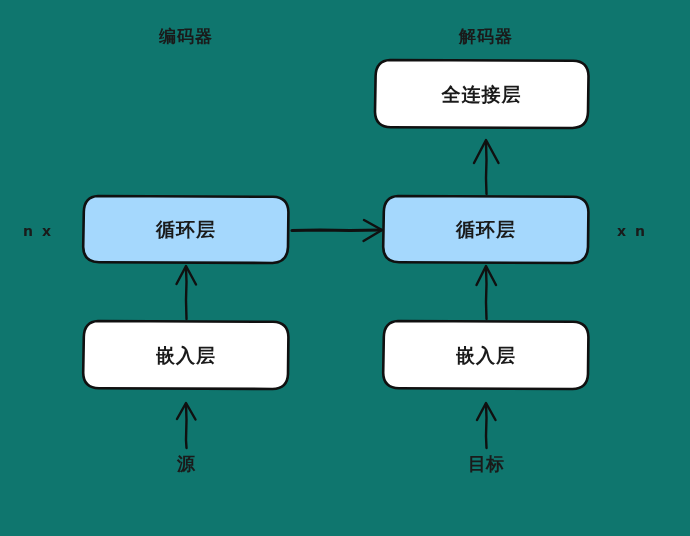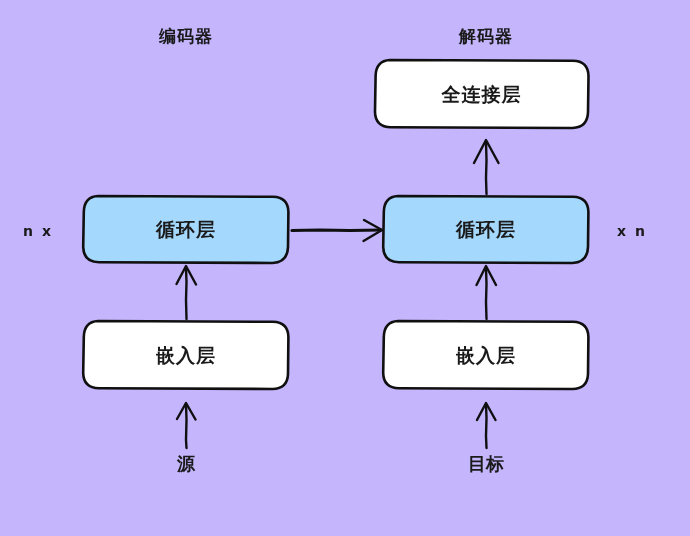--- a/index.html
+++ b/index.html
@@ -10,21 +10,21 @@
   body {
     width: 690px;
     height: 536px;
     overflow: hidden;
     font-family: "DejaVu Sans", sans-serif;
   }
   #diagram-root {
     position: relative;
     width: 690px;
     height: 536px;
-    background: #c4b5fd;
+    background: #0f766e;
   }
   svg.canvas {
     position: absolute;
     top: 0;
     left: 0;
     width: 690px;
     height: 536px;
   }
   .node-label {
     font-family: "DejaVu Sans", sans-serif;

